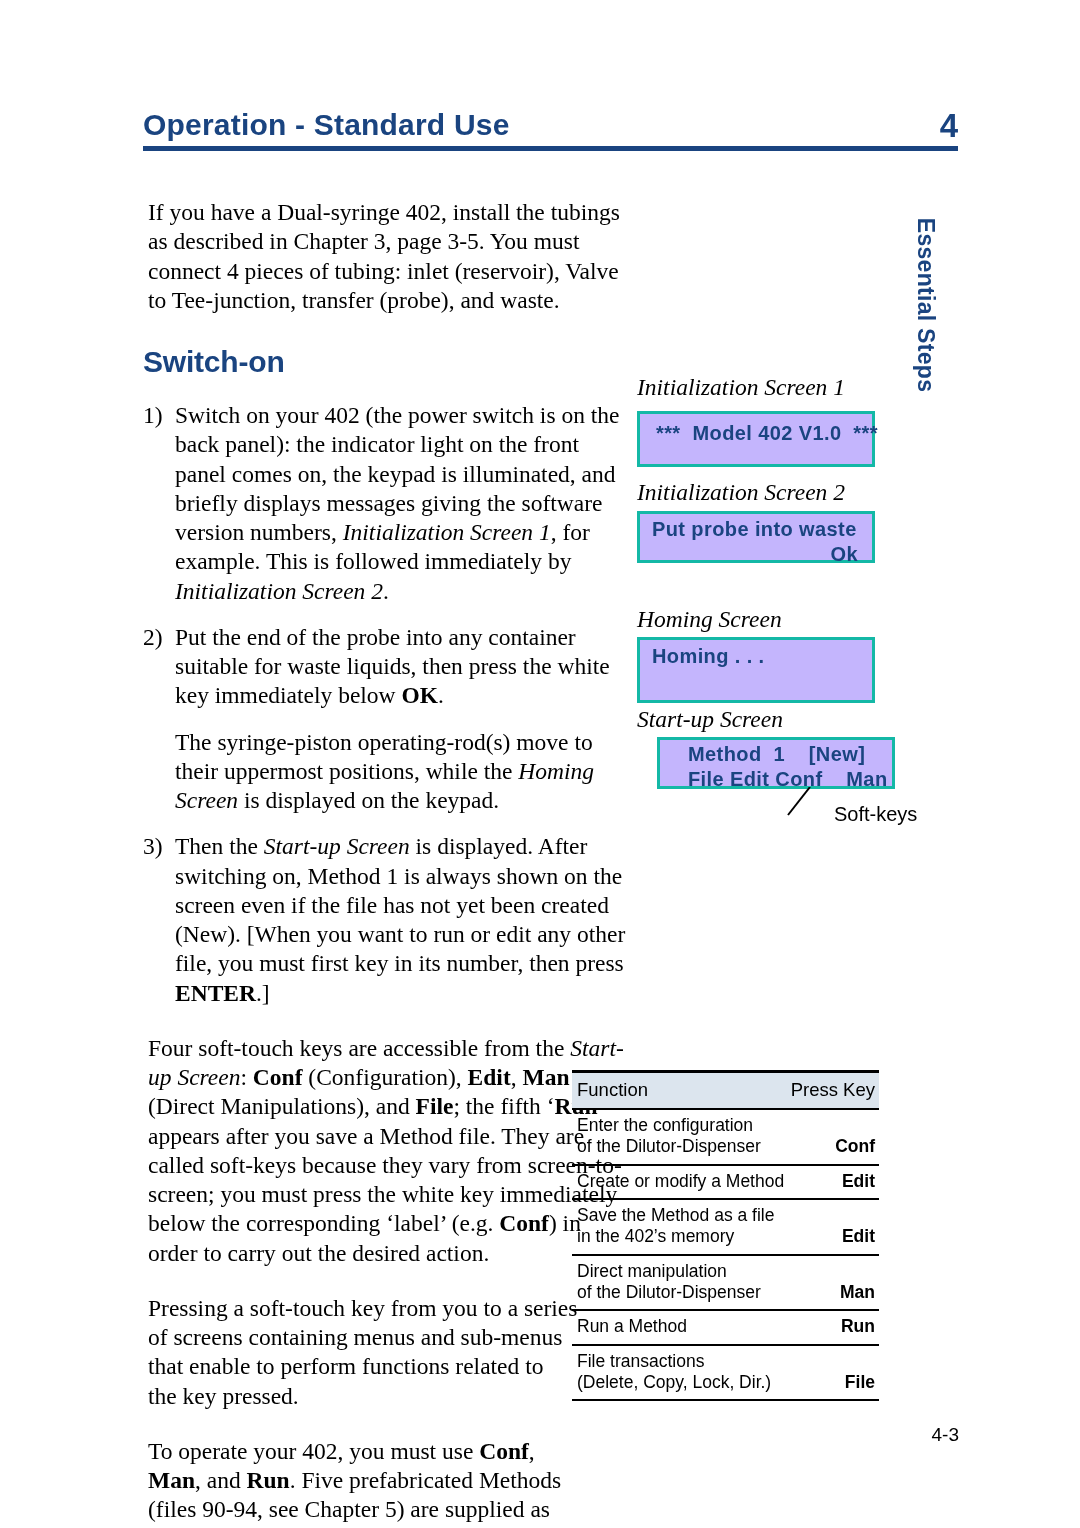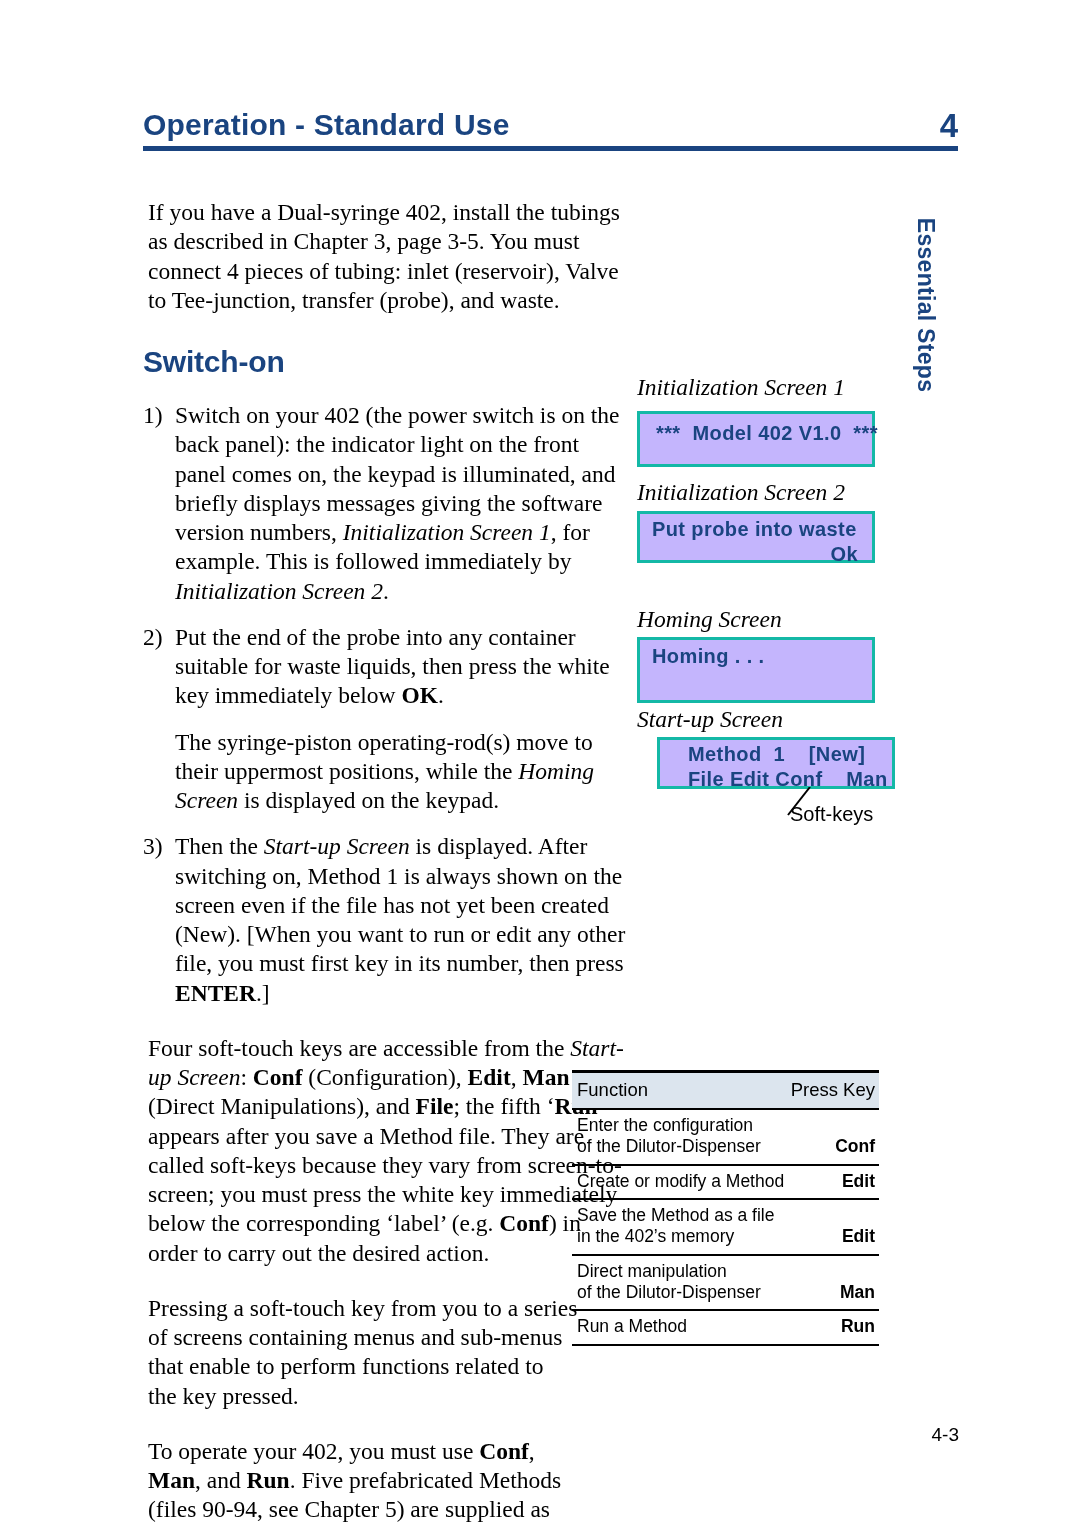--- a/index.html
+++ b/index.html
@@ -136,20 +136,21 @@
     line-height: 1.25;
   }
 
   
   #softkeys-label {
     position: absolute;
     font-family: "Liberation Sans", sans-serif;
     font-size: 20px;
     color: #000;
     white-space: nowrap;
+    margin-left: 44px;
   }
   #softkeys-leader {
     position: absolute;
     pointer-events: none;
   }
 
   
   #func-table {
     position: absolute;
     left: 572px;
@@ -309,18 +310,25 @@
         <span class="tfn-line">of the Dilutor-Dispenser</span>
       </td>
       <td class="k">Man</td>
     </tr>
     <tr>
       <td>
         <span class="tfn-line">Run a Method</span>
       </td>
       <td class="k">Run</td>
     </tr>
+    <tr>
+      <td>
+        <span class="tfn-line">File transactions</span>
+        <span class="tfn-line">(Delete, Copy, Lock, Dir.)</span>
+      </td>
+      <td class="k">File</td>
+    </tr>
   </tbody>
 </table>
 
 <div id="page-footer">
   <span>4-3</span>
 </div>
 
 </body></html>

